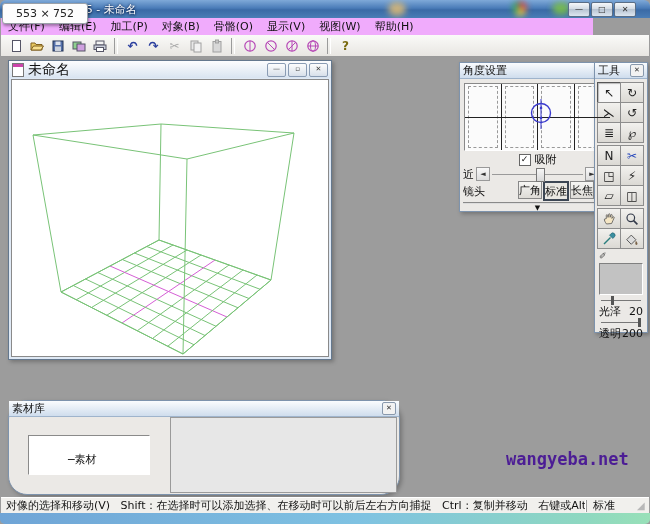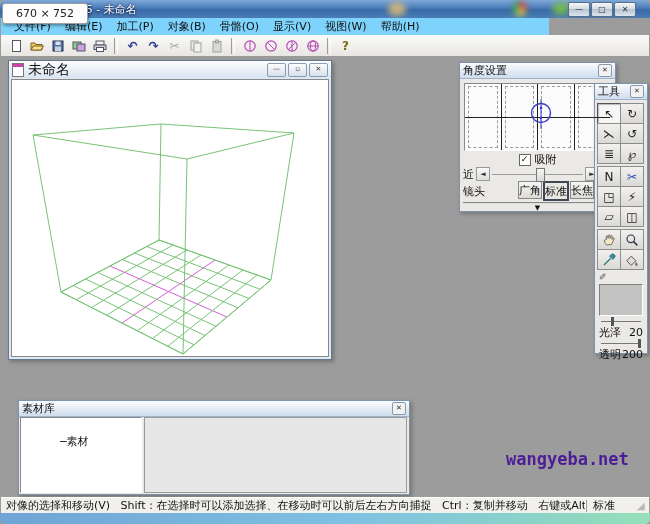--- a/index.html
+++ b/index.html
@@ -21,22 +21,22 @@
     text-shadow:0 0 3px rgba(10,30,70,.9),0 1px 2px rgba(10,30,70,.8);white-space:pre;}
   .win-controls{position:absolute;right:14px;top:2px;display:flex;gap:1px;}
   .win-btn{width:20px;height:13px;display:flex;align-items:center;justify-content:center;
     background:linear-gradient(180deg,#f6f8fa,#cfd8e2 50%,#b8c4d2 50%,#dde6ef);
     border:1px solid #5a6e86;border-radius:2px;font-size:8px;line-height:1;color:#333;cursor:default;}
   .size-tooltip{position:absolute;left:2px;top:3px;width:84px;height:19px;z-index:50;
     background:#fdfdfd;border:1px solid #9aa0a8;border-radius:3px;box-shadow:1px 2px 3px rgba(0,0,0,.35);
     display:flex;align-items:center;justify-content:center;font-size:11px;color:#222;white-space:pre;}
 
   
-  .menubar{position:absolute;left:1px;top:18px;width:548px;height:17px;background:#7dd3fc;
-    display:flex;align-items:center;padding-left:6px;box-sizing:border-box;}
+  .menubar{position:absolute;left:1px;top:18px;width:592px;height:17px;background:#f0abfc;
+    display:flex;align-items:center;box-sizing:border-box;}
   .menu-item{padding:1px 7px;white-space:pre;}
   .toolbar{position:absolute;left:1px;top:35px;width:648px;height:22px;
     background:linear-gradient(180deg,#fafaf8,#e8e6e2);border-bottom:1px solid #9a9a9a;
     display:flex;align-items:center;padding-left:4px;box-sizing:border-box;}
   .tb-btn{width:19px;height:18px;display:flex;align-items:center;justify-content:center;margin:0 1px;}
   .tb-btn span{font-size:12px;line-height:1;}
   .tb-sep{width:2px;height:16px;border-left:1px solid #9b9b9b;border-right:1px solid #fff;margin:0 4px;}
 
   
   .workspace{position:absolute;left:0;top:57px;width:650px;height:440px;background:#9c9c9c;overflow:hidden;}
@@ -91,41 +91,41 @@
     background:linear-gradient(180deg,#f6f6f6,#d8d8d8);border:1px solid #777;}
   .lens-row{display:flex;align-items:center;height:18px;padding:0 3px;gap:1px;}
   .lens-row .llabel{font-size:11px;margin-right:2px;white-space:pre;}
   .lens-btn{flex:1;height:16px;display:flex;align-items:center;justify-content:center;
     background:linear-gradient(180deg,#f6f6f4,#dddbd6);border:1px solid #888;font-size:11px;white-space:pre;}
   .lens-btn.active{border:2px solid #3c4654;background:#e9e7e2;}
   .collapse-bar{height:9px;margin:2px 3px 0 3px;border-top:2px groove #ddd;position:relative;
     display:flex;align-items:center;justify-content:center;font-size:7px;color:#111;line-height:1;}
 
   
-  .tools-panel{left:594px;top:5px;width:54px;height:271px;margin-top:21px;}
+  .tools-panel{left:594px;top:5px;width:54px;height:271px;}
   .tools-grid{display:grid;grid-template-columns:1fr 1fr;padding:3px 3px 0 3px;}
   .tool-btn{height:19px;display:flex;align-items:center;justify-content:center;
     background:linear-gradient(180deg,#f2f1ee,#dbd9d4);border:1px solid #8d8d8d;margin:0 0 -1px -1px;
     font-size:12px;line-height:1;color:#222;}
   .tool-btn.pressed{background:#f6f6f6;border:1px solid #555;box-shadow:inset 1px 1px 1px rgba(0,0,0,.25);}
   .tgap{grid-column:1/-1;height:3px;}
   .stamp-row{height:12px;display:flex;align-items:center;padding:2px 4px 0 4px;font-size:9px;color:#555;}
   .swatch{margin:1px 4px;height:30px;background:#c2c2c2;border:1px solid #808080;
     border-right-color:#fff;border-bottom-color:#fff;}
   .mini-slider{position:relative;height:9px;margin:1px 6px 0 6px;}
   .mini-slider:before{content:"";position:absolute;left:0;right:0;top:4px;height:1px;background:#777;}
   .mini-thumb{position:absolute;top:0;width:3px;height:9px;background:#555;}
   .mini-label{display:flex;justify-content:space-between;padding:0 4px;height:12px;align-items:center;
     font-size:11px;white-space:pre;}
 
   
-  .library-panel{left:18px;top:343px;width:392px;height:95px;}
+  .library-panel{left:8px;top:343px;width:392px;height:95px;border-radius:19px;}
   .lib-body{position:absolute;left:0;top:15px;right:0;bottom:0;display:flex;}
   .lib-tree{width:122px;background:#fff;border:1px solid #8a8a8a;border-right-color:#fff;
-    border-bottom-color:#fff;margin:1px;padding:3px 4px;box-sizing:border-box;white-space:pre;}
+    border-bottom-color:#fff;margin:19px;padding:3px 4px;box-sizing:border-box;white-space:pre;}
   .lib-content{flex:1;background:#e7e7e7;border:1px solid #9a9a9a;margin:1px 2px 1px 1px;}
 
   .watermark{position:absolute;left:506px;top:392px;font-family:"DejaVu Sans Mono","Liberation Mono",monospace;
     font-weight:bold;font-size:17px;color:#4c1d95;letter-spacing:0px;}
 
   
   .statusbar{position:absolute;left:1px;top:497px;width:648px;height:16px;background:#f1f0ed;
     border-top:1px solid #fff;display:flex;align-items:center;box-sizing:border-box;}
   .status-text{flex:1;padding-left:5px;white-space:pre;overflow:hidden;font-size:11px;}
   .status-mode{width:44px;height:12px;border-left:1px solid #9a9a9a;box-shadow:-1px 0 0 #fff;
@@ -144,21 +144,21 @@
     <div class="blob blob2"></div>
     <div class="blob blob3"></div>
     <span class="title-text">per5.5 - 未命名</span>
     <span class="win-controls" id="win-controls">
         <span class="win-btn">—</span>
         <span class="win-btn">□</span>
         <span class="win-btn">✕</span>
       </span>
   </div>
 
-  <div class="size-tooltip">670 × 752</div>
+  <div class="size-tooltip">553 × 752</div>
 
   <div class="menubar" id="menu-bar">
       <span class="menu-item">文件(F)</span>
       <span class="menu-item">编辑(E)</span>
       <span class="menu-item">加工(P)</span>
       <span class="menu-item">对象(B)</span>
       <span class="menu-item">骨骼(O)</span>
       <span class="menu-item">显示(V)</span>
       <span class="menu-item">视图(W)</span>
       <span class="menu-item">帮助(H)</span>

